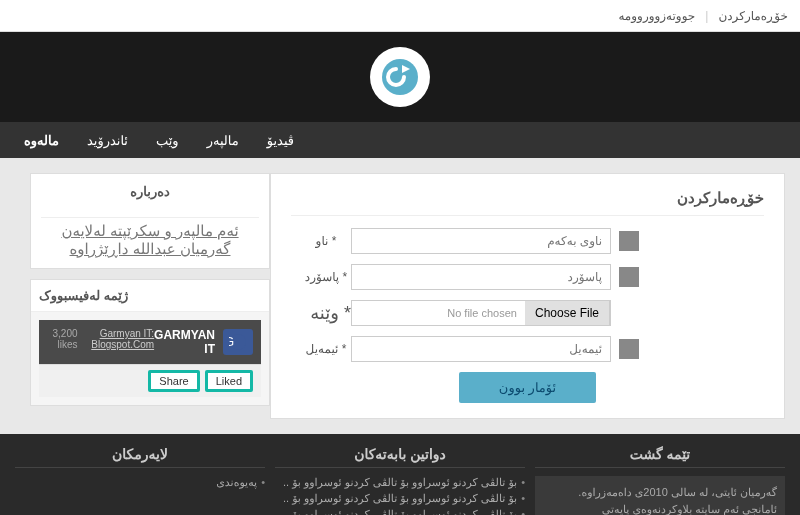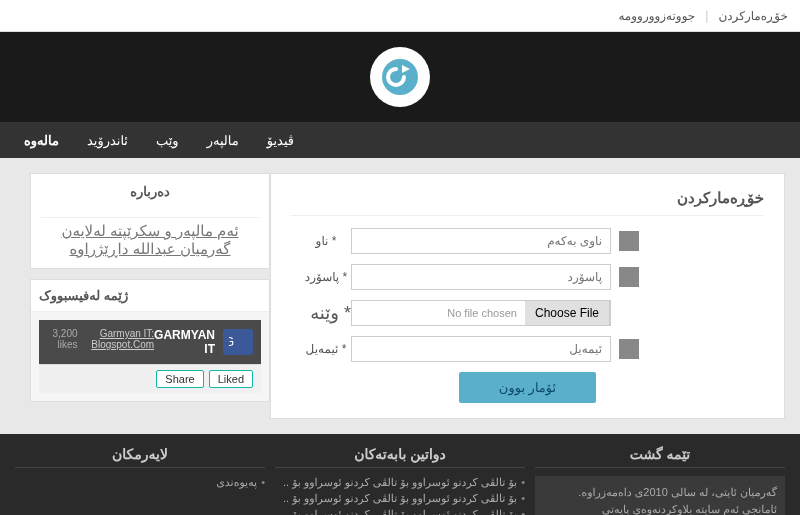--- a/index.html
+++ b/index.html
@@ -29,21 +29,21 @@
     .sidebar-box { background: #fff; border: 1px solid #ddd; padding: 10px; }
     .sidebar-box h3 { text-align: center; color: #555; font-size: 13px; border-bottom: 1px solid #eee; padding-bottom: 18px; margin-bottom: 4px; }
     .sidebar-box p { font-size: 15px; color: #777; text-align: center; text-decoration: underline; }
     .social-box { background: #fff; border: 1px solid #ddd; overflow: hidden; }
     .social-box h3 { background: #fff; text-align: left; color: #555; font-size: 13px; border-bottom: 1px solid #eee; padding: 8px; }
     .social-placeholder { background: #f5f5f5; padding: 8px; }
     .social-inner { background: #4a4a4a; color: #fff; display: flex; align-items: center; gap: 8px; padding: 8px; font-size: 11px; }
     .social-icon-wrap { background: #3b5998; border-radius: 3px; padding: 4px 6px; display: flex; align-items: center; justify-content: center; }
     .social-info { display: flex; flex-direction: row; }
     .social-actions { display: flex; gap: 5px; padding: 5px 8px; background: #f0f0f0; border-top: 1px solid #ddd; }
-    .social-btn { font-size: 11px; padding: 2px 8px; border: 1px solid #14b8a6; background: #fff; cursor: pointer; border-radius: 2px; color: #333; }
+    .social-btn { font-size: 11px; padding: 2px 8px; border: 3px solid #14b8a6; background: #fff; cursor: pointer; border-radius: 2px; color: #333; }
 
     
     .form-area { flex: 1; background: #fff; border: 1px solid #ddd; padding: 15px 20px; }
     .form-title { text-align: right; color: #555; font-size: 15px; font-weight: bold; border-bottom: 1px solid #eee; padding-bottom: 8px; margin-bottom: 12px; }
     .form-row { display: flex; align-items: center; margin-bottom: 10px; justify-content: flex-end; }
     .form-row label { color: #555; font-size: 12px; margin-left: 10px; min-width: 50px; text-align: center; }
     .form-row input[type="text"],
     .form-row input[type="password"],
     .form-row input[type="email"] { border: 1px solid #ccc; padding: 5px 8px; font-size: 12px; width: 260px; text-align: right; }
     .form-row .icon-box { width: 20px; height: 20px; background: #888; margin-left: 8px; display: flex; align-items: center; justify-content: center; }

